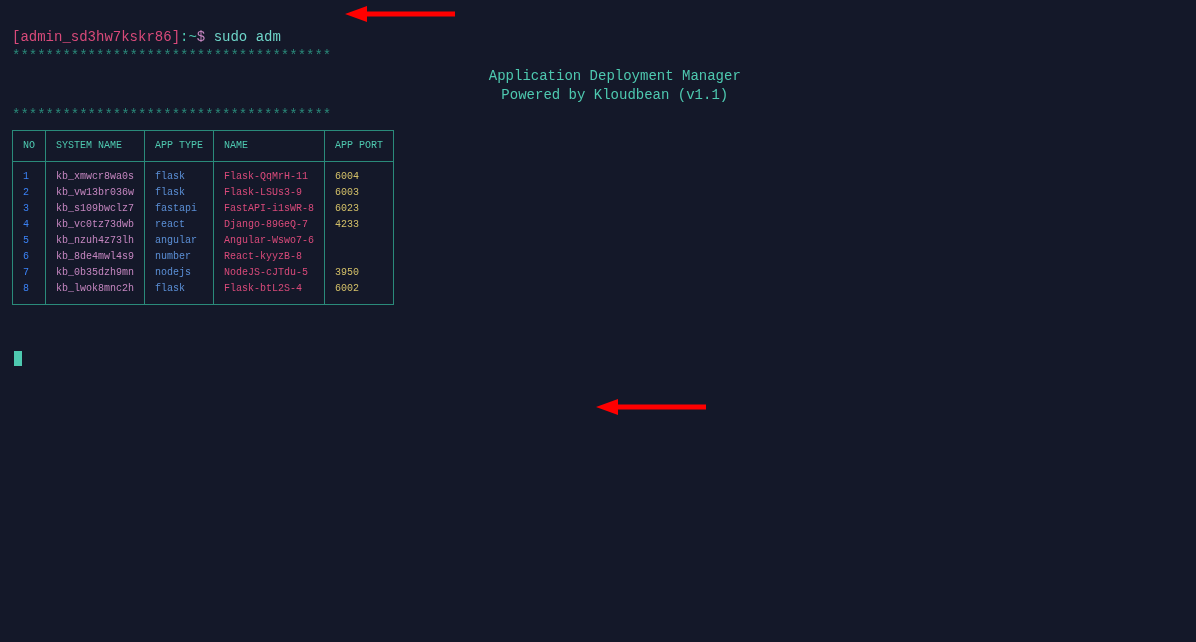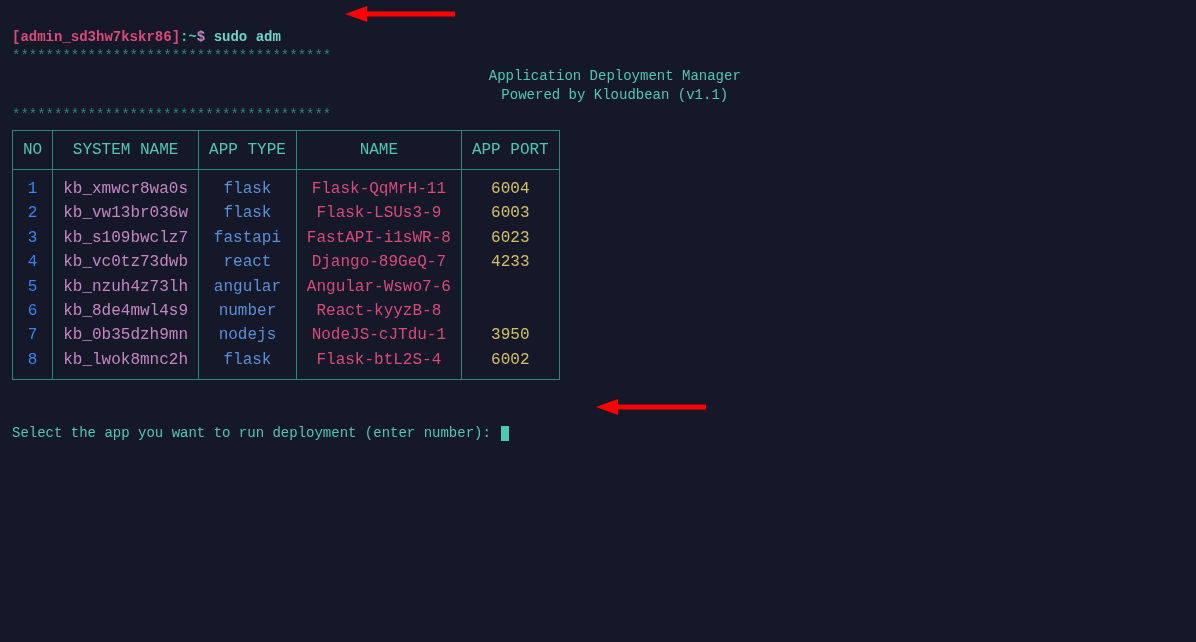--- a/index.html
+++ b/index.html
@@ -16,21 +16,20 @@
       color: #ffffff;
       padding: 8px 12px;
       width: 1196px;
       height: 642px;
       overflow: hidden;
       position: relative;
     }
     
     .prompt-line {
       white-space: pre;
-      font-weight: bold;
     }
     
     .prompt-user {
       color: #d94a7a;
     }
     
     .prompt-sep {
       color: #4ec9b0;
     }
     
@@ -58,24 +57,24 @@
       display: inline-block;
     }
     
     table {
       border-collapse: collapse;
     }
     
     table td, table th {
       border: 1px solid #2a8a7a;
       padding: 2px 10px;
-      text-align: center;
+      text-align: left;
       font-weight: normal;
       font-family: 'Courier New', monospace;
-      font-size: 16px;
+      font-size: 10px;
     }
     
     table th {
       color: #4ec9b0;
       padding-top: 8px;
       padding-bottom: 8px;
     }
     
     tbody tr:first-child td {
       padding-top: 8px;
@@ -209,36 +208,36 @@
           <td class="col-no">6</td>
           <td class="col-system">kb_8de4mwl4s9</td>
           <td class="col-apptype">number</td>
           <td class="col-name">React-kyyzB-8</td>
           <td class="col-port"></td>
         </tr>
         <tr>
           <td class="col-no">7</td>
           <td class="col-system">kb_0b35dzh9mn</td>
           <td class="col-apptype">nodejs</td>
-          <td class="col-name">NodeJS-cJTdu-1</td>
+          <td class="col-name">NodeJS-cJTdu-5</td>
           <td class="col-port">3950</td>
         </tr>
         <tr>
           <td class="col-no">8</td>
           <td class="col-system">kb_lwok8mnc2h</td>
           <td class="col-apptype">flask</td>
           <td class="col-name">Flask-btL2S-4</td>
           <td class="col-port">6002</td>
         </tr>
       </tbody>
   </table>
 </div>
 
 <div class="select-line">
-<span>Select the app you want to run deployment (enter number): </span><span class="cursor"></span>
+<span class="cursor"></span>
 </div>
 
 
 <div class="arrow" style="left:345px; top:4px;">
   <svg width="110" height="20" viewBox="0 0 110 20">
     <line x1="110" y1="10" x2="18" y2="10" stroke="#ff0000" stroke-width="5"></line>
     <polygon points="0,10 22,2 22,18" fill="#ff0000"></polygon>
   </svg>
 </div>
 

